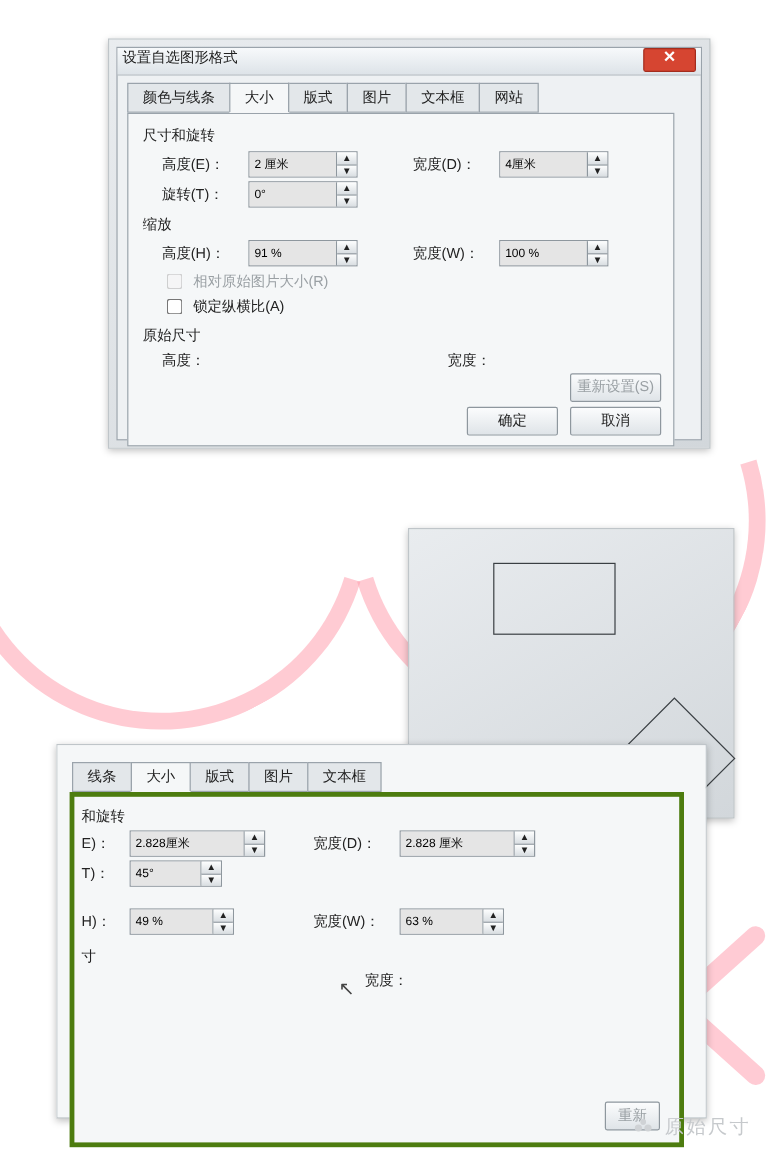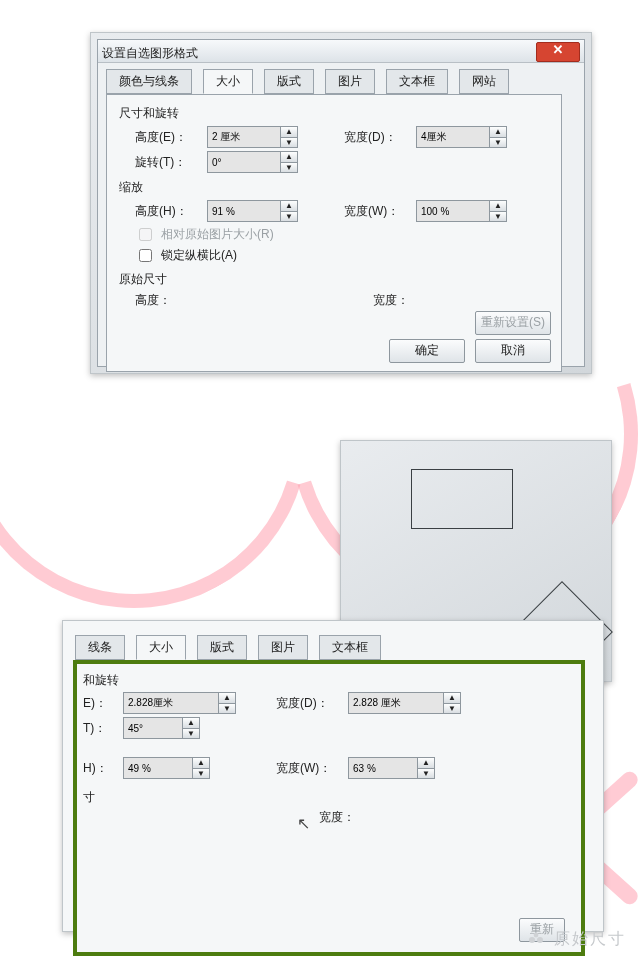--- a/index.html
+++ b/index.html
@@ -7,27 +7,27 @@
   
   .stroke{position:absolute;border:14px solid rgba(255,160,176,.55);border-radius:50%;pointer-events:none}
   .s1{width:320px;height:320px;left:-40px;top:260px;border-right-color:transparent;border-top-color:transparent;transform:rotate(-28deg)}
   .s2{width:320px;height:320px;left:290px;top:260px;border-left-color:transparent;border-top-color:transparent;transform:rotate(28deg)}
   .s4{position:absolute;width:190px;height:16px;background:rgba(255,160,176,.55);transform:rotate(42deg);left:470px;top:830px;border-radius:8px}
   .s5{position:absolute;width:190px;height:16px;background:rgba(255,160,176,.55);transform:rotate(-42deg);left:470px;top:830px;border-radius:8px}
   
   .photo{position:absolute;background:linear-gradient(150deg,#e9ecef,#d2d7db);border:1px solid #bfc5c9;box-shadow:0 2px 6px rgba(0,0,0,.25)}
   .p-top{left:90px;top:32px;width:500px;height:340px}
   .p-mid{left:340px;top:440px;width:270px;height:240px}
-  .p-bot{left:62px;top:620px;width:540px;height:310px}
+  .p-bot{left:47px;top:620px;width:540px;height:310px}
   
   .win{position:absolute;inset:6px;background:#eef1f3;border:1px solid #9aa3ab}
-  .titlebar{height:22px;background:linear-gradient(#f7f9fb,#dde3e8);border-bottom:1px solid #b8bfc5;display:flex;align-items:flex-end;padding:0 4px;font-size:12px}
+  .titlebar{height:22px;background:linear-gradient(#f7f9fb,#dde3e8);border-bottom:1px solid #b8bfc5;display:flex;align-items:flex-start;padding:0 4px;font-size:12px}
   .titlebar .t{flex:1}
   .close{width:42px;height:18px;background:#d64531;border:1px solid #a32c1d;border-radius:2px;color:#fff;text-align:center;line-height:14px;font-size:13px;font-weight:bold}
-  .tabs{display:flex;gap:12px;padding:6px 8px 0 8px}
+  .tabs{display:flex;gap:0;padding:6px 8px 0 8px}
   .tab{padding:3px 12px;border:1px solid #9aa3ab;background:#e3e7ea;margin-right:-1px;font-size:12px}
   .tab.active{background:#f5f7f8;border-bottom-color:#f5f7f8;position:relative;z-index:2}
   .panel{margin:0 22px 8px 8px;border:1px solid #9aa3ab;background:#f5f7f8;padding:8px 12px 10px 12px;position:relative}
   .grp{margin:2px 0 6px 0}
   .grp .hd{font-size:12px;margin-bottom:4px}
   .row{display:flex;align-items:center;margin:3px 0 3px 16px;gap:6px}
   .lab{min-width:66px}
   .lab2{min-width:66px;margin-left:40px}
   .spin{display:inline-flex;align-items:stretch;border:1px solid #8e979e;background:#fff;height:20px}
   .spin input{border:0;width:64px;padding:0 4px;font-size:10px;background:#e5e5e5}

